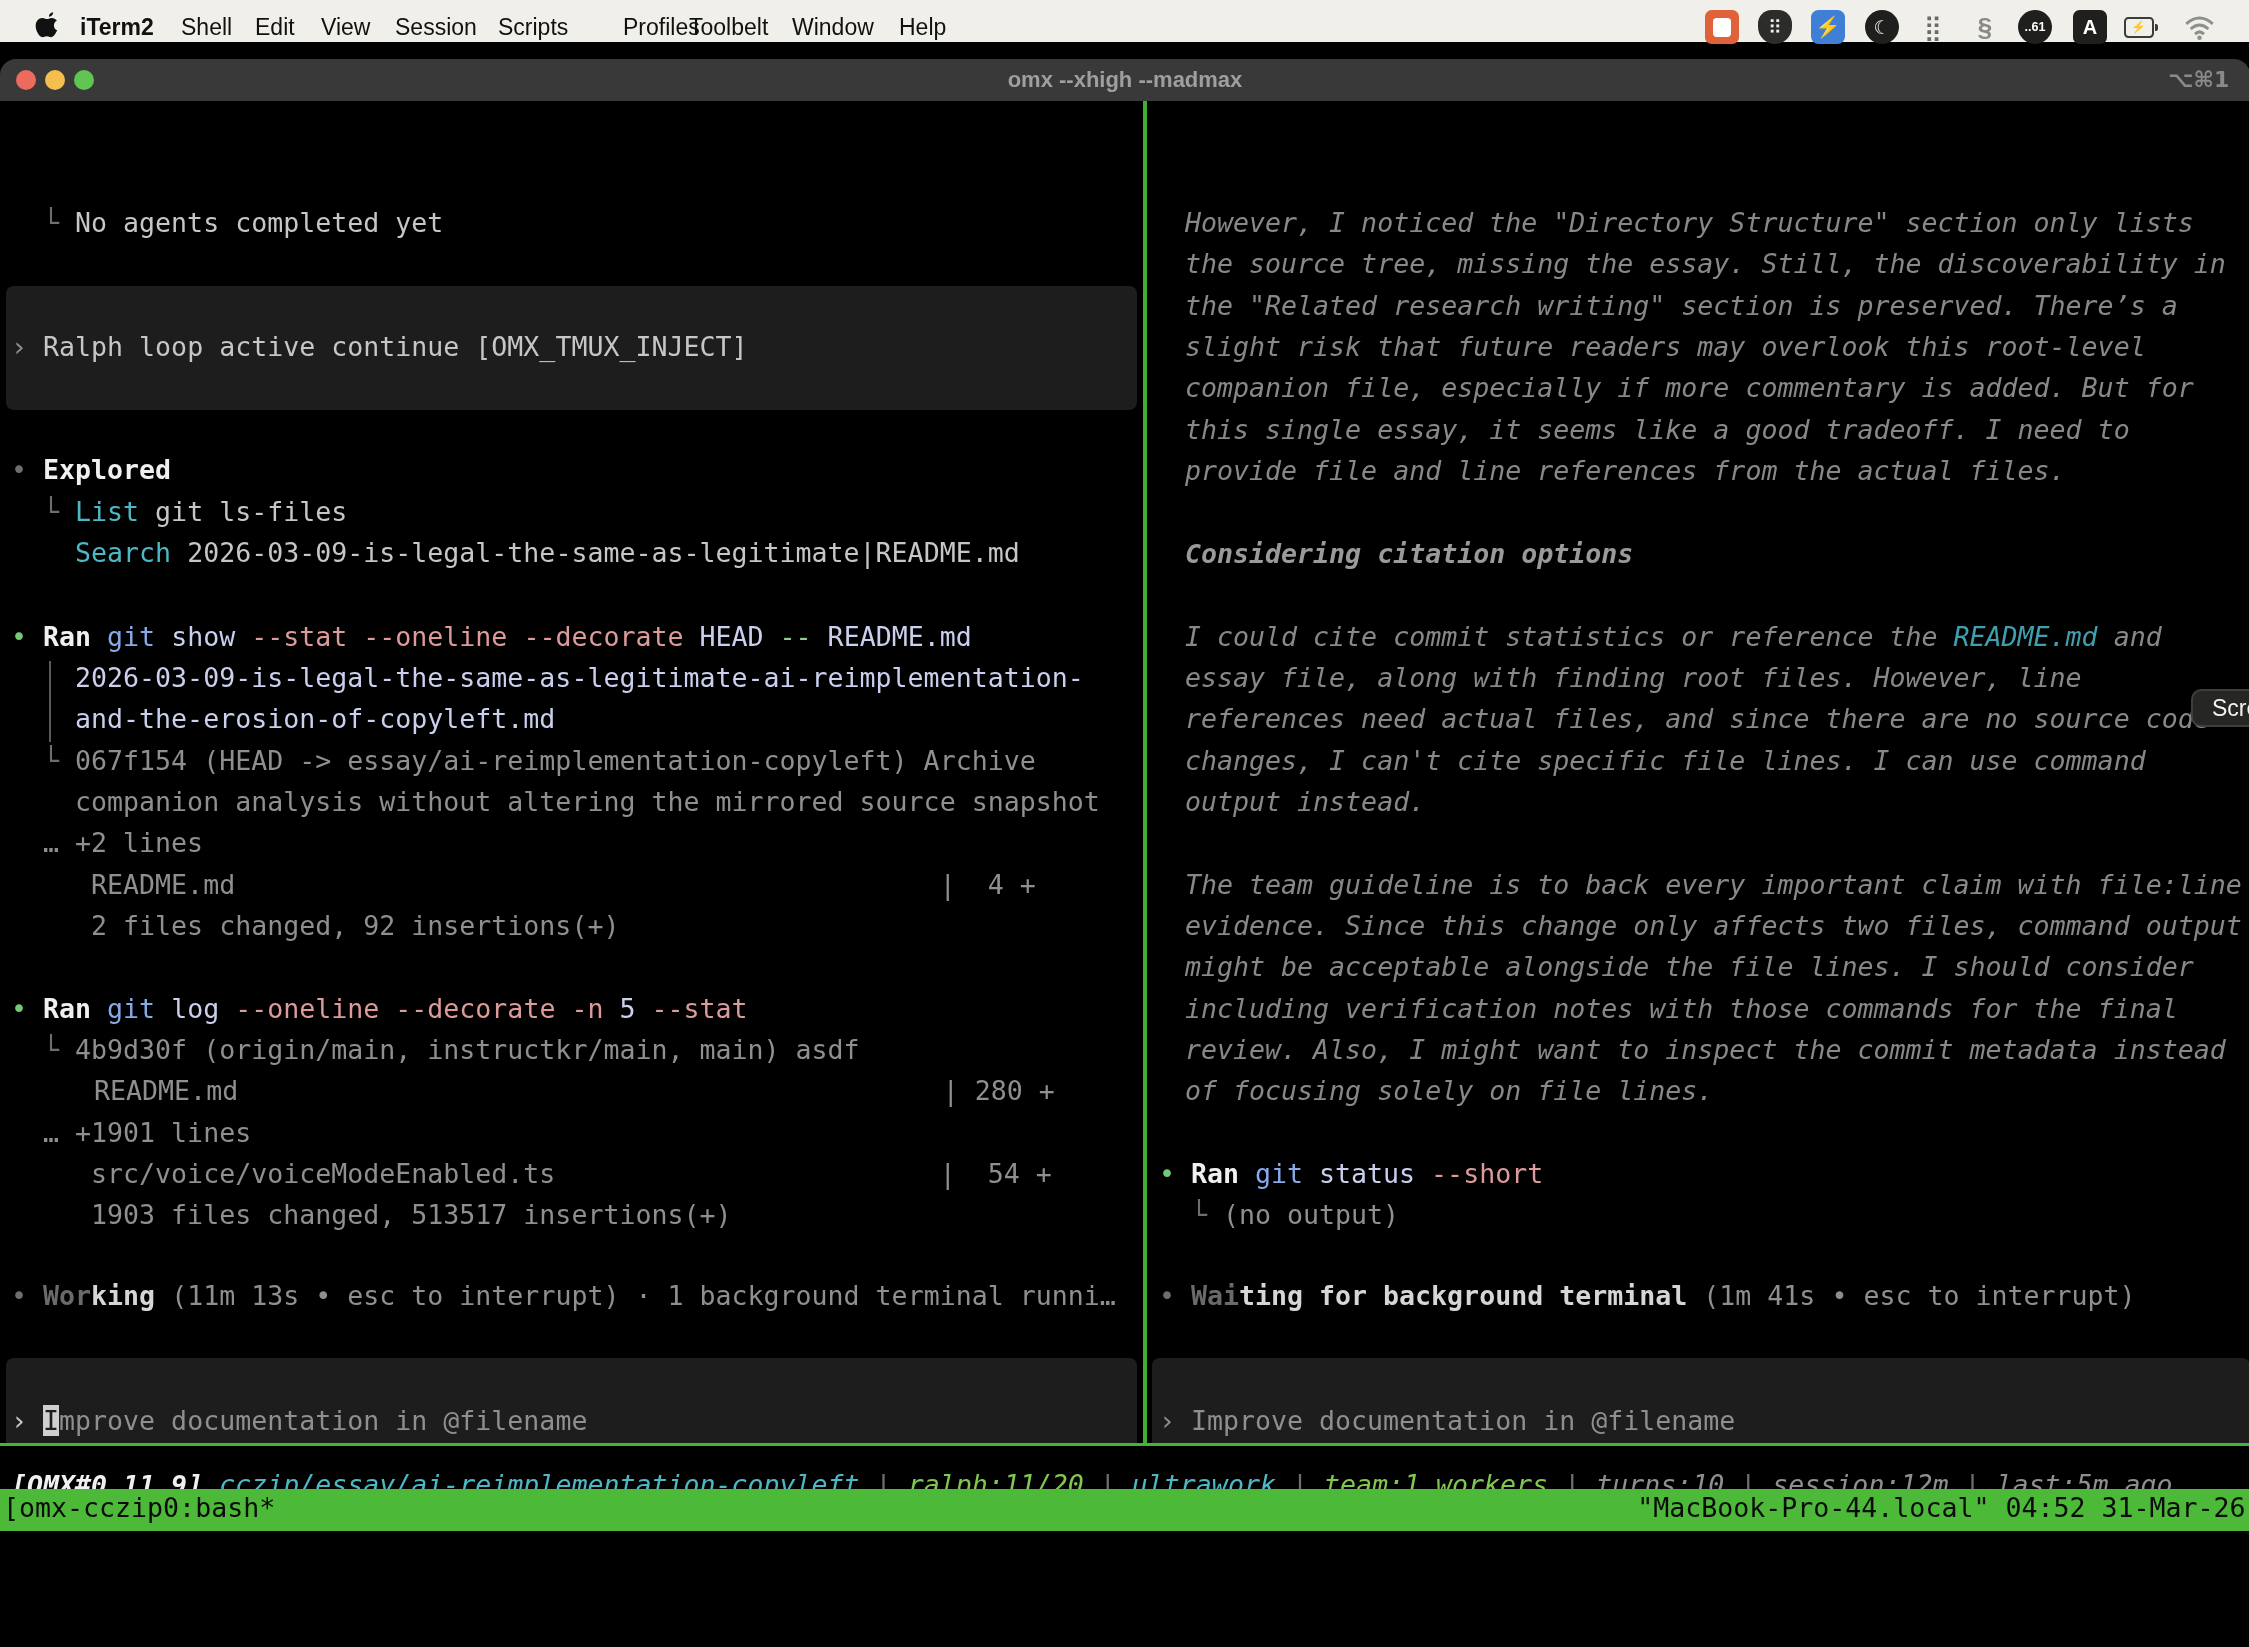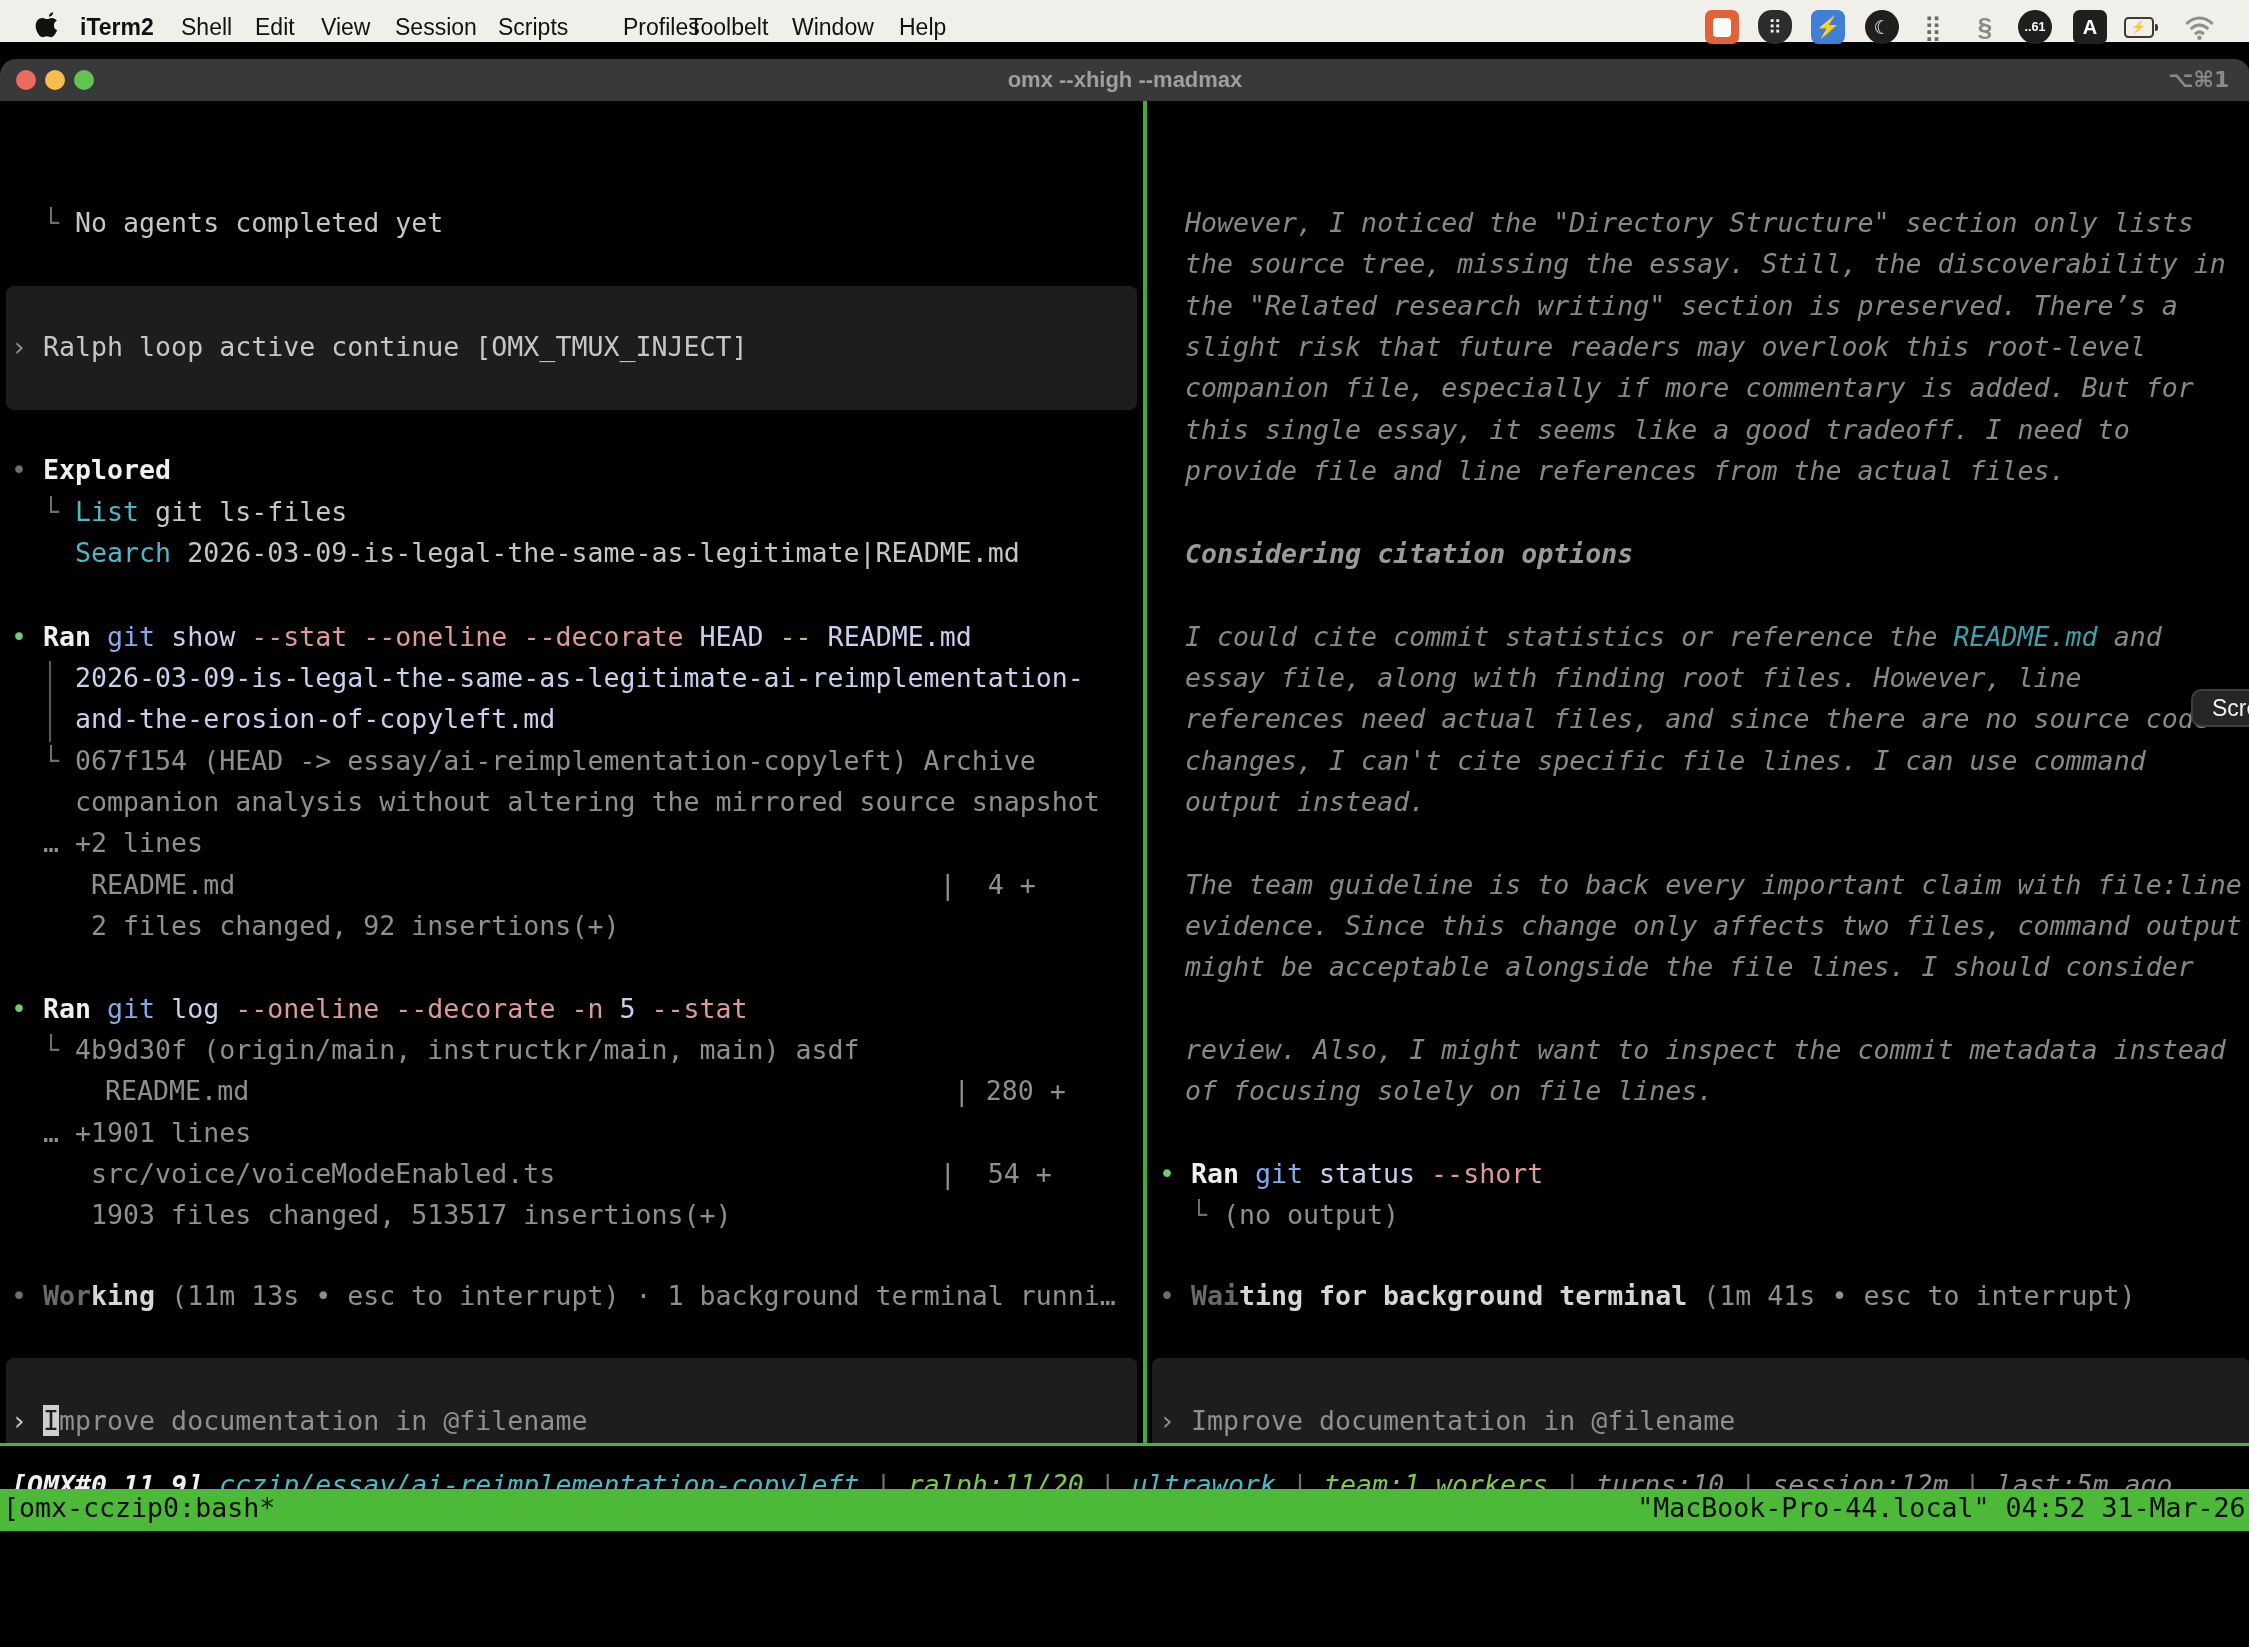--- a/index.html
+++ b/index.html
@@ -159,21 +159,21 @@
       <div class="tline" style="top: 515px; left: 11px;"><span class="gb">• </span><span class="w">Ran</span><span class="bl"> git</span><span class="la"> show</span><span class="sa"> --stat</span><span class="sa"> --oneline</span><span class="sa"> --decorate</span><span class="la"> HEAD</span><span class="gr"> --</span><span class="la"> README.md</span></div>
       <div class="tline" style="top: 556px; left: 11px;"><span class="la">    2026-03-09-is-legal-the-same-as-legitimate-ai-reimplementation-</span></div>
       <div class="tline" style="top: 597px; left: 11px;"><span class="la">    and-the-erosion-of-copyleft.md</span></div>
       <div class="tline" style="top: 639px; left: 11px;"><span class="dg">  └ </span><span class="g">067f154 (HEAD -&gt; essay/ai-reimplementation-copyleft) Archive</span></div>
       <div class="tline" style="top: 680px; left: 11px;"><span class="g">    companion analysis without altering the mirrored source snapshot</span></div>
       <div class="tline" style="top: 721px; left: 11px;"><span class="g">  … +2 lines</span></div>
       <div class="tline" style="top: 763px; left: 11px;"><span class="g">     README.md                                            |  4 +</span></div>
       <div class="tline" style="top: 804px; left: 11px;"><span class="g">     2 files changed, 92 insertions(+)</span></div>
       <div class="tline" style="top: 887px; left: 11px;"><span class="gb">• </span><span class="w">Ran</span><span class="bl"> git</span><span class="la"> log</span><span class="sa"> --oneline</span><span class="sa"> --decorate</span><span class="sa"> -n</span><span class="la"> 5</span><span class="sa"> --stat</span></div>
       <div class="tline" style="top: 928px; left: 11px;"><span class="dg">  └ </span><span class="g">4b9d30f (origin/main, instructkr/main, main) asdf</span></div>
-      <div class="tline" style="top: 969px; left: 25px;"><span class="g">     README.md                                            | 280 +</span></div>
+      <div class="tline" style="top: 969px; left: 14px;"><span class="g">     README.md                                            | 280 +</span></div>
       <div class="tline" style="top: 1011px; left: 11px;"><span class="g">  … +1901 lines</span></div>
       <div class="tline" style="top: 1052px; left: 11px;"><span class="g">     src/voice/voiceModeEnabled.ts                        |  54 +</span></div>
       <div class="tline" style="top: 1093px; left: 11px;"><span class="g">     1903 files changed, 513517 insertions(+)</span></div>
       <div class="tline" style="top: 1174px; left: 11px;"><span class="dg">• </span><span class="shd">Wor</span><span class="shl">king</span><span class="g"> (11m 13s • esc to interrupt) · 1 background terminal runni…</span></div>
       <div class="tline" style="top: 1299px; left: 11px;"><span class="lg">› </span><span class="cur">I</span><span class="g">mprove documentation in @filename</span></div>
     </div>
   <div id="pane-right" class="pane">
       <div class="inputbox" style="left: 1.5px; top: 1257px; width: 1098px; height: 125px;"></div>
       <div class="tline" style="top: 101px; left: 35px;"><span class="it">However, I noticed the "Directory Structure" section only lists</span></div>
       <div class="tline" style="top: 142px; left: 35px;"><span class="it">the source tree, missing the essay. Still, the discoverability in</span></div>
@@ -184,20 +184,21 @@
       <div class="tline" style="top: 349px; left: 35px;"><span class="it">provide file and line references from the actual files.</span></div>
       <div class="tline" style="top: 432px; left: 35px;"><span class="bih">Considering citation options</span></div>
       <div class="tline" style="top: 515px; left: 35px;"><span class="it">I could cite commit statistics or reference the </span><span class="itc">README.md</span><span class="it"> and</span></div>
       <div class="tline" style="top: 556px; left: 35px;"><span class="it">essay file, along with finding root files. However, line</span></div>
       <div class="tline" style="top: 597px; left: 35px;"><span class="it">references need actual files, and since there are no source code</span></div>
       <div class="tline" style="top: 639px; left: 35px;"><span class="it">changes, I can't cite specific file lines. I can use command</span></div>
       <div class="tline" style="top: 680px; left: 35px;"><span class="it">output instead.</span></div>
       <div class="tline" style="top: 763px; left: 35px;"><span class="it">The team guideline is to back every important claim with file:line</span></div>
       <div class="tline" style="top: 804px; left: 35px;"><span class="it">evidence. Since this change only affects two files, command output</span></div>
       <div class="tline" style="top: 845px; left: 35px;"><span class="it">might be acceptable alongside the file lines. I should consider</span></div>
+      <div class="tline" style="top: 887px; left: 35px;"><span class="it">including verification notes with those commands for the final</span></div>
       <div class="tline" style="top: 928px; left: 35px;"><span class="it">review. Also, I might want to inspect the commit metadata instead</span></div>
       <div class="tline" style="top: 969px; left: 35px;"><span class="it">of focusing solely on file lines.</span></div>
       <div class="tline" style="top: 1052px; left: 8.9px;"><span class="gb">• </span><span class="w">Ran</span><span class="bl"> git</span><span class="la"> status</span><span class="sa"> --short</span></div>
       <div class="tline" style="top: 1093px; left: 8.9px;"><span class="dg">  └ </span><span class="g">(no output)</span></div>
       <div class="tline" style="top: 1174px; left: 8.9px;"><span class="dg">• </span><span class="shd">Wai</span><span class="shl">ting for background terminal</span><span class="g"> (1m 41s • esc to interrupt)</span></div>
       <div class="tline" style="top: 1299px; left: 8.9px;"><span class="g">› </span><span class="g">Improve documentation in @filename</span></div>
     </div>
   <div id="v-divider"></div>
   <div id="h-divider"></div>
   <div id="omx-status"><span class="w">[OMX#0.11.9]</span><span class="cy"> cczip/essay/ai-reimplementation-copyleft</span><span class="dg"> | </span><span class="grn2">ralph:11/20</span><span class="dg"> | </span><span class="cy">ultrawork</span><span class="dg"> | </span><span class="grn2">team:1 workers</span><span class="dg"> | </span><span class="g">turns:10</span><span class="dg"> | </span><span class="g">session:12m</span><span class="dg"> | </span><span class="g">last:5m ago</span></div>

